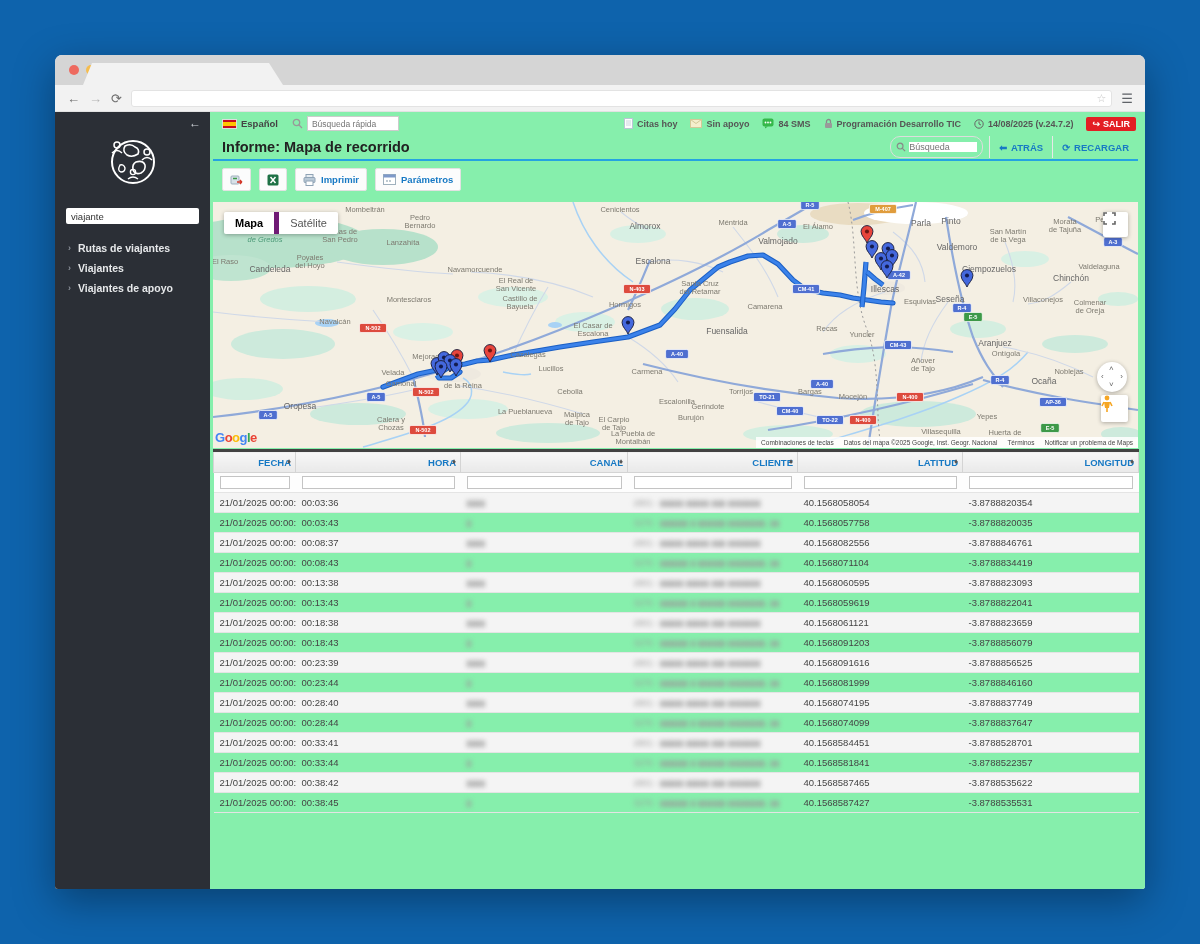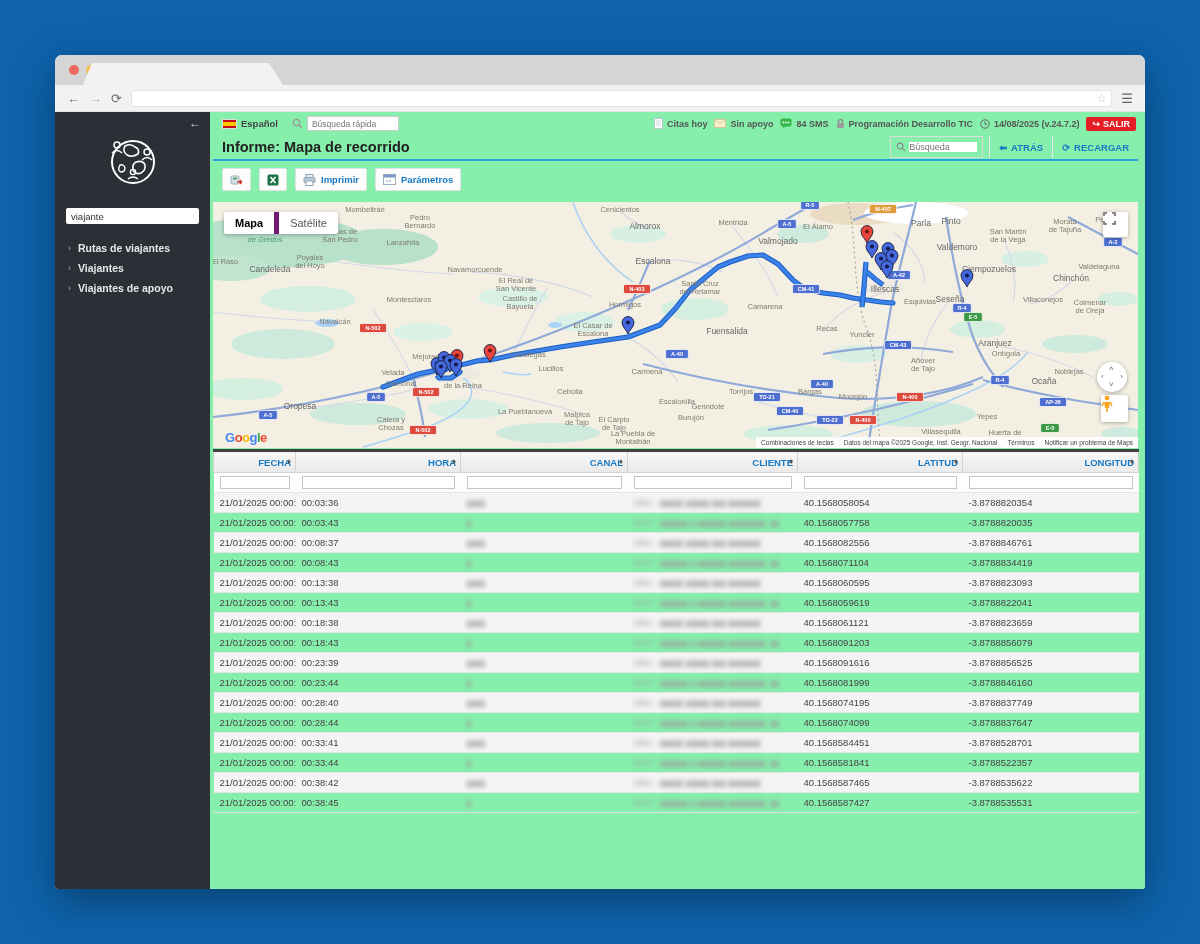--- a/index.html
+++ b/index.html
@@ -26,27 +26,27 @@
 .sb-menu{margin-top:14px}
 .snav{display:flex;align-items:center;padding:4px 10px 4px 13px;font-size:10.5px;font-weight:bold;color:#e6e8ea;cursor:pointer}
 .snav .chev{color:#8a9099;margin-right:7px;font-size:9px}
 .main{flex:1;background:#86efac;position:relative;overflow:hidden}
 .mwrap{margin-left:3px;width:925px}
 
 .row1{height:23px;display:flex;align-items:center;padding:0 2px 0 9px;font-size:9.5px;color:#555}
 .flag{width:15px;height:10px;background:linear-gradient(#c60b1e 0 25%,#ffc400 25% 75%,#c60b1e 75% 100%);margin-right:4px;border:1px solid #ddd}
 .lang{font-weight:bold;color:#444;margin-right:14px}
 .qsearch{width:92px;height:15px;border:1px solid #ccc;font-size:8.5px;padding:0 4px;color:#555}
-.r1right{margin-left:auto;display:flex;align-items:center;gap:7px;font-weight:bold;color:#555;font-size:9px}
+.r1right{margin-left:auto;display:flex;align-items:center;gap:13px;font-weight:bold;color:#555;font-size:9px}
 .r1item{display:flex;align-items:center;gap:4px;cursor:pointer}
 .salir{background:#e31e24;color:#fff;border-radius:2px;padding:2px 6px;font-size:9px;font-weight:bold;display:flex;gap:3px;align-items:center;cursor:pointer}
 .row2{height:26px;display:flex;align-items:center;padding-left:9px;border-bottom:2px solid #25a3e1}
 .ptitle{font-size:14.5px;font-weight:bold;color:#222}
 .r2right{margin-left:auto;display:flex;align-items:stretch;height:22px}
-.r2search{display:flex;align-items:center;border:1px solid #ddd;border-radius:0;padding:0 5px;margin-right:6px}
+.r2search{display:flex;align-items:center;border:1px solid #ddd;border-radius:10px;padding:0 5px;margin-right:6px}
 .r2search input{border:0;width:68px;font-size:9px;color:#777;outline:none}
 .r2link{display:flex;align-items:center;gap:4px;padding:0 9px;color:#1779c4;font-size:9.5px;font-weight:bold;border-left:1px solid #e8e8e8;cursor:pointer}
 
 .btnrow{display:flex;gap:8px;padding:7px 0 6px 9px}
 .tbtn{height:23px;display:flex;align-items:center;gap:5px;border:1px solid #e2e2e2;background:#fcfcfc;border-radius:2px;padding:0 7px;font-size:9.5px;font-weight:bold;color:#1779c4;cursor:pointer}
 
 .rtitle{text-align:center;color:#1b6fbd;font-weight:bold;font-size:15px;line-height:1.35;letter-spacing:-.2px}
 .cbtns{display:flex;flex-direction:column;align-items:center;gap:5px;margin-top:5px}
 .cbtn{width:150px;height:20px;border:1px solid #e8eef3;background:#fdfdfd;display:flex;align-items:center;justify-content:center;gap:5px;font-size:9.5px;color:#1779c4;cursor:pointer;position:relative}
 .badge{background:#1779c4;color:#fff;font-size:6.5px;font-weight:bold;border-radius:6px;padding:1px 4px;position:relative;top:-4px;left:-2px}
@@ -54,21 +54,21 @@
 .map{position:relative;width:925px;height:246px;margin-top:5px;background:#f4efe3;overflow:hidden}
 .map svg{position:absolute;inset:0}
 .mtype{position:absolute;left:11px;top:10px;display:flex;box-shadow:0 1px 4px rgba(0,0,0,.3);border-radius:2px;overflow:hidden}
 .mtype div{background:#fff;padding:5px 11px;font-size:11px;cursor:pointer}
 .mtype .sel{font-weight:bold;color:#000}
 .mtype .uns{color:#565656;border-left:5px solid #701a75}
 .fsbtn{position:absolute;right:10px;top:10px;width:25px;height:25px;background:#fff;border-radius:2px;box-shadow:0 1px 4px rgba(0,0,0,.3);display:flex;align-items:center;justify-content:center;cursor:pointer}
 .pan{position:absolute;right:11px;top:160px;width:30px;height:30px;border-radius:50%;background:#fff;box-shadow:0 1px 4px rgba(0,0,0,.3);color:#666;cursor:pointer}
 .pan span{position:absolute;font-size:8px;line-height:1}
 .pegman{position:absolute;right:10px;bottom:26px;width:27px;height:27px;background:#fff;border-radius:2px;box-shadow:0 1px 4px rgba(0,0,0,.3);display:flex;align-items:center;justify-content:center;cursor:pointer}
-.glogo{position:absolute;left:12px;bottom:3px;font-size:13px;font-weight:bold;letter-spacing:-.5px}
+.glogo{position:absolute;left:2px;bottom:3px;font-size:13px;font-weight:bold;letter-spacing:-.5px}
 .attrib{position:absolute;right:0;bottom:0;height:11px;background:rgba(255,255,255,.85);display:flex;align-items:center;gap:10px;font-size:6.5px;color:#444;padding:0 5px}
 .attrib .lnk{cursor:pointer}
 
 .rtable{width:925px;border-collapse:collapse;table-layout:fixed;border-top:3px solid #424242;margin-top:1px}
 .rtable th{background:linear-gradient(#f7f7f7,#e9e9e9);border:1px solid #d4d4d4;border-top:0;height:22px;font-size:9.5px;color:#1779c4;text-align:right;padding:0 4px 0 6px;cursor:pointer;position:relative}
 .rtable th .sort{position:absolute;right:4px;top:5px;color:#555;font-size:8px}
 .rtable td{font-size:9.5px;color:#444;height:20px;padding:0 6px;border-bottom:1px solid #e4e4e4;overflow:hidden;white-space:nowrap}
 .rtable tr.odd td{background:#f4f4f4}
 .frow td{background:#fdfdfd!important;padding:2px 6px}
 .frow input{width:100%;height:13px;border:1px solid #c4c4c4;font-size:8px;padding:0 3px}

